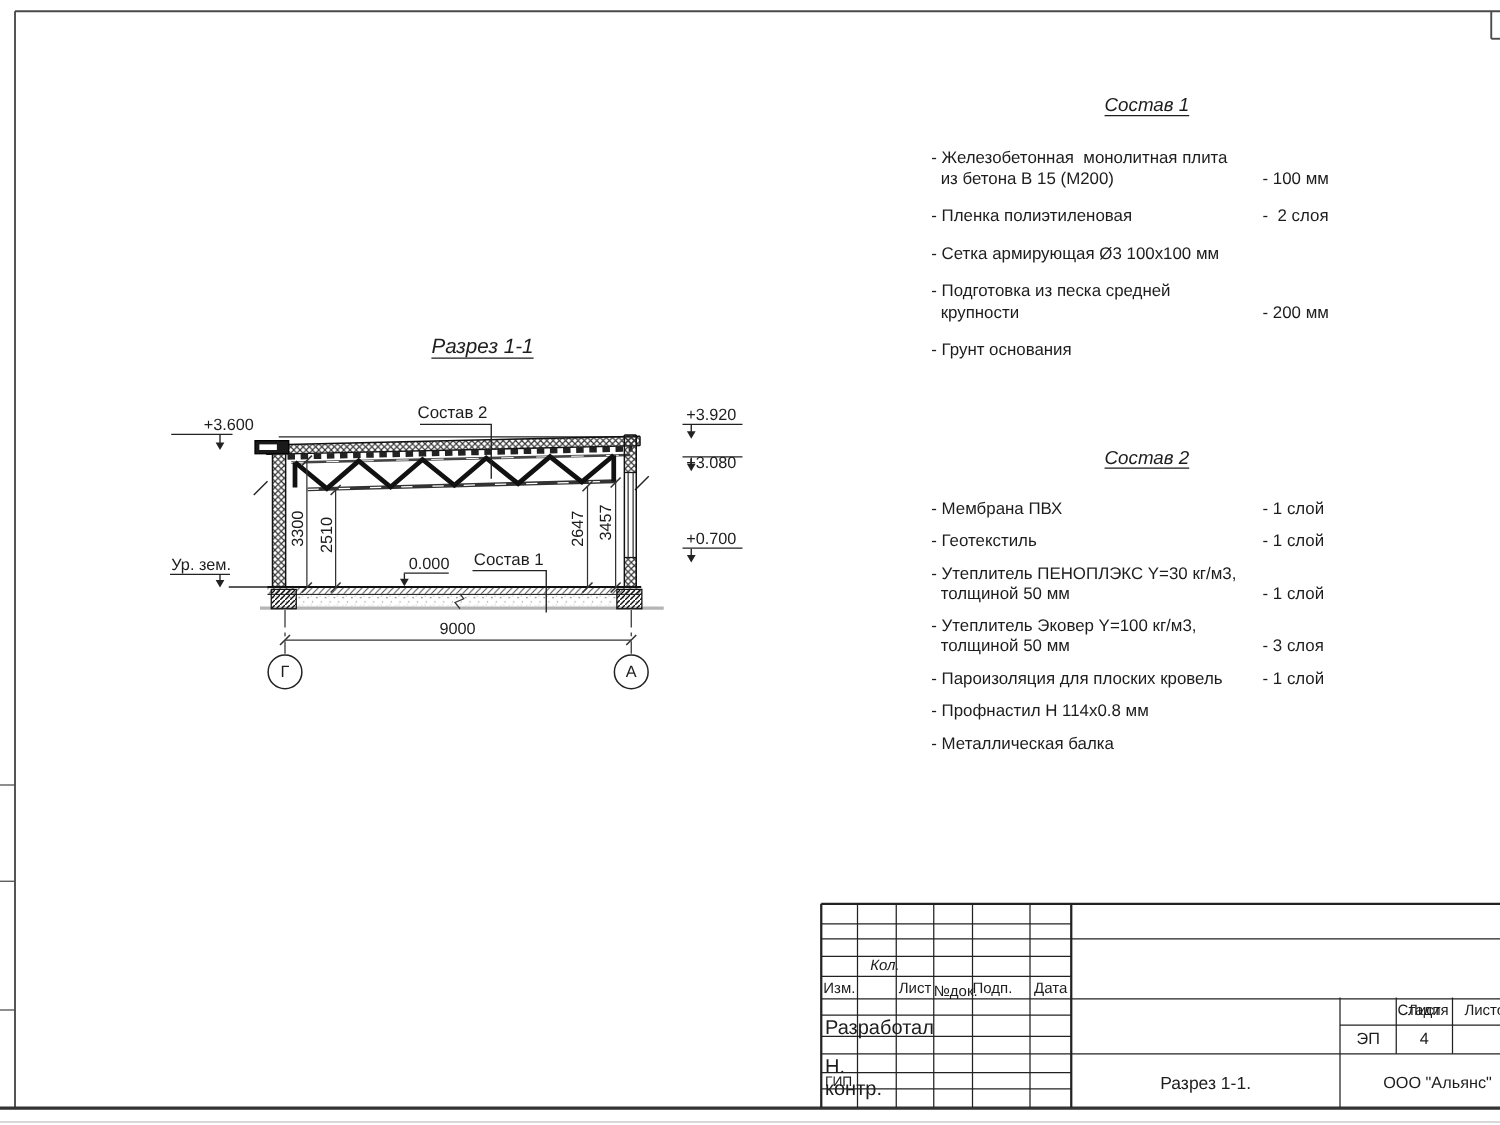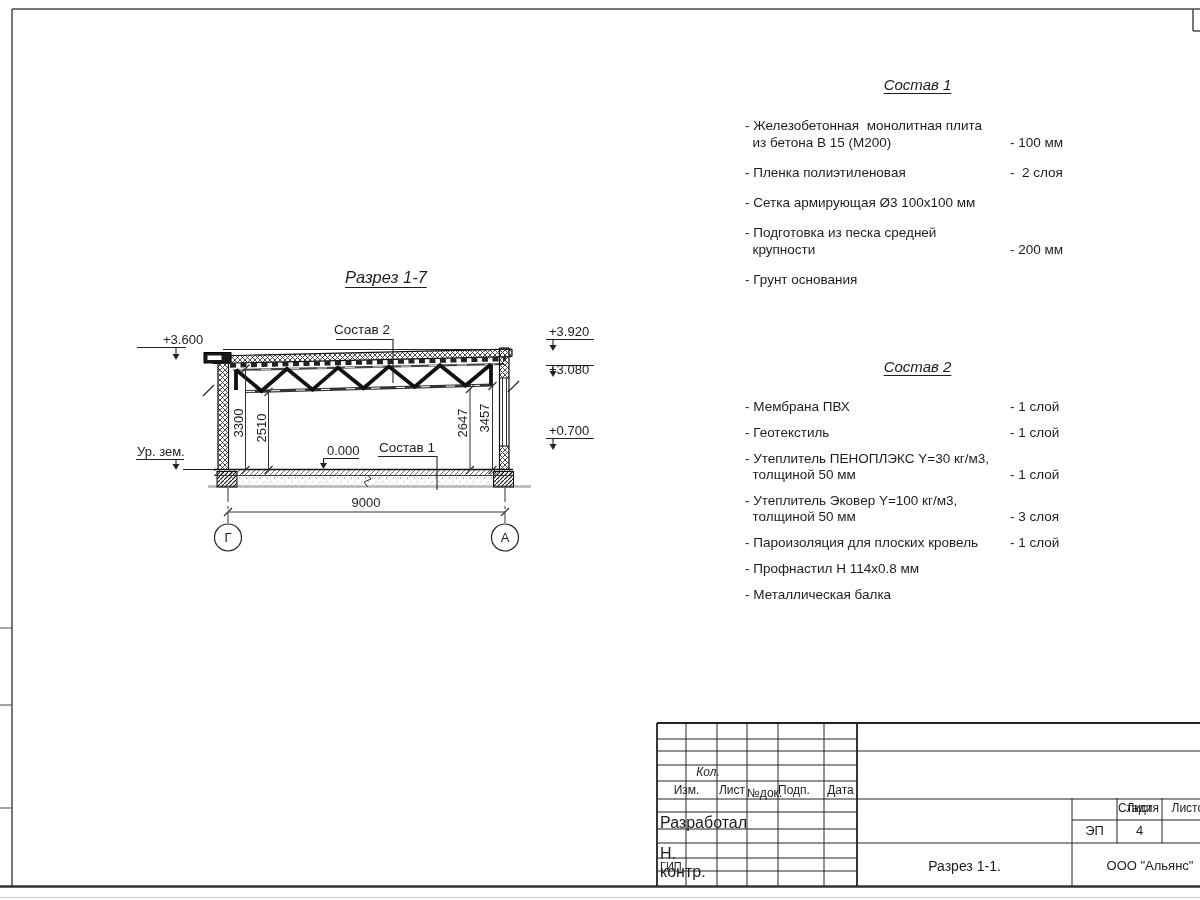--- a/index.html
+++ b/index.html
@@ -180,21 +180,21 @@
       <line x1="323.5" y1="459" x2="323.5" y2="464"></line>
         <polygon points="320,463 327,463 323.5,469" fill="#222" stroke="none"></polygon>
     </g>
 
     <g stroke="#222" stroke-width="1.1" fill="none">
       <polyline points="336,339.5 393,339.5 393,383"></polyline>
       <polyline points="378,456.5 437,456.5 437,490"></polyline>
     </g>
   </svg>
 
-  <div class="sec-title">Разрез 1-7</div>
+  <div class="sec-title">Разрез 1-1</div>
   <span class="lbl" style="left:334px;top:322px;font-size:13.5px;">Состав 2</span>
   <span class="lbl" style="left:379px;top:440px;font-size:13.5px;">Состав 1</span>
   <span class="lbl" style="left:139px;top:332px;margin-left:24px;">+3.600</span>
   <span class="lbl" style="left:137px;top:444px;">Ур. зем.</span>
   <span class="lbl" style="left:549px;top:324px;">+3.920</span>
   <span class="lbl" style="left:549px;top:350px;margin-top:12px;">+3.080</span>
   <span class="lbl" style="left:549px;top:423px;">+0.700</span>
   <span class="lbl" style="left:327px;top:443px;">0.000</span>
   <span class="lbl" style="left:330px;top:495px;width:72px;text-align:center;">9000</span>
   <span class="vdim" style="left:238px;top:423px;">3300</span>
@@ -253,21 +253,21 @@
     <div class="item">
       <div class="item-text" style="width:300px;flex-basis:300px;"><div>- Профнастил Н 114х0.8 мм</div></div>
       <div class="item-value"></div>
     </div>
     <div class="item">
       <div class="item-text"><div>- Металлическая балка</div></div>
       <div class="item-value"></div>
     </div>
   </div>
 
-  <span class="tb-lbl" style="left:657px;top:783px;width:29px;padding-left:15px;">Изм.</span>
+  <span class="tb-lbl" style="left:657px;top:783px;width:29px;">Изм.</span>
   <span class="tb-lbl" style="left:686px;top:765px;width:44px;font-style:italic;">Кол.</span>
   <span class="tb-lbl" style="left:717px;top:783px;width:30px;">Лист</span>
   <span class="tb-lbl" style="left:747px;top:786px;width:31px;font-size:12px;">№док.</span>
   <span class="tb-lbl" style="left:778px;top:783px;width:27px;">Подп.</span>
   <span class="tb-lbl" style="left:824px;top:783px;width:33px;">Дата</span>
   <span class="tb-lbl tb-small" style="left:660px;top:814px;width:56px;">Разработал</span>
   <span class="tb-lbl tb-small" style="left:660px;top:845px;width:56px;">Н. контр.</span>
   <span class="tb-lbl tb-small" style="left:660px;top:860px;width:77px;font-size:11px;">ГИП</span>
   <span class="tb-lbl" style="left:1072px;top:801px;width:45px;padding-left:44px;">Стадия</span>
   <span class="tb-lbl" style="left:1117px;top:801px;width:45px;">Лист</span>

